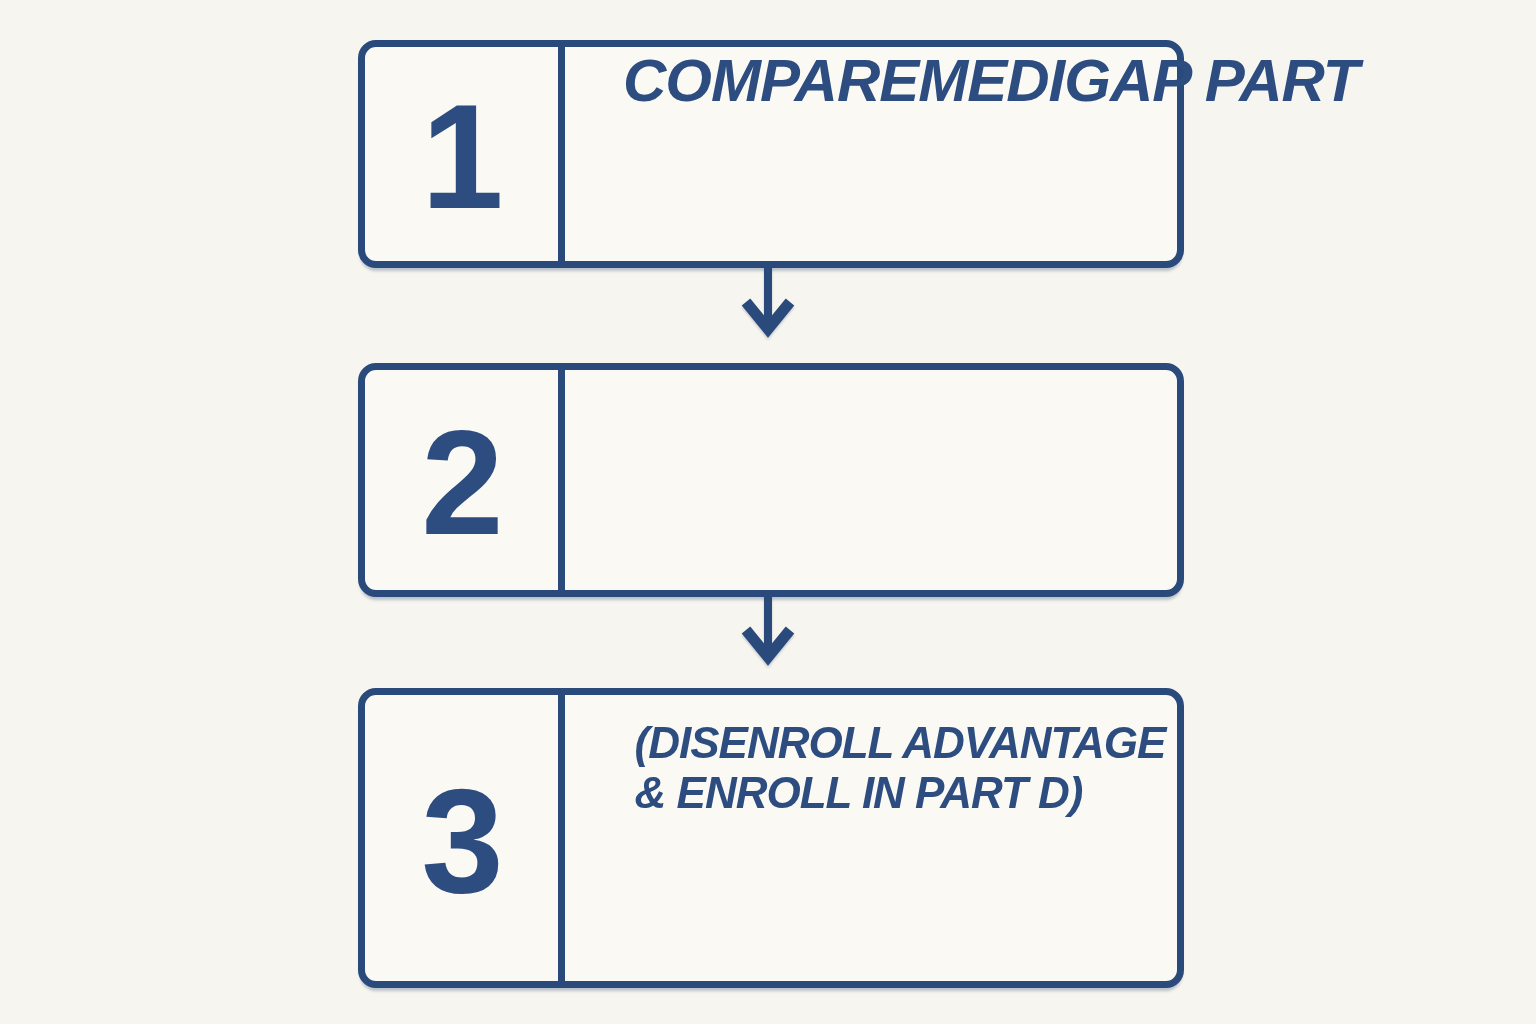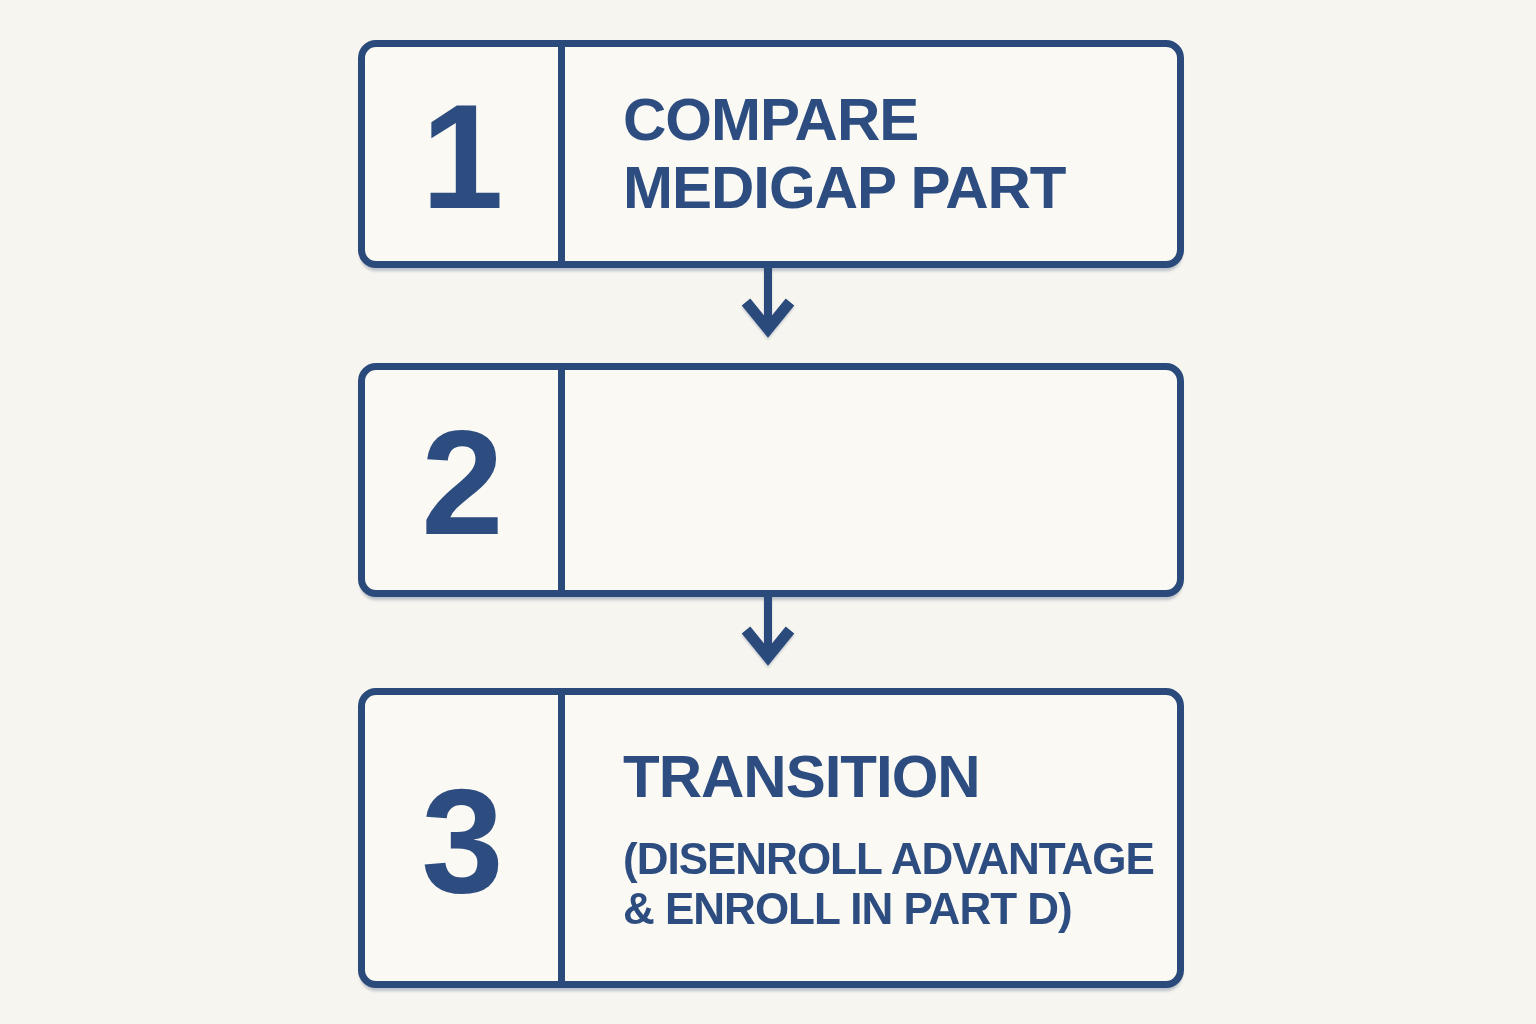--- a/index.html
+++ b/index.html
@@ -43,23 +43,24 @@
     font-size: 148px;
     font-weight: bold;
     color: #2d4d80;
     line-height: 1;
     letter-spacing: -2px;
     transform: translateY(3px);
   }
   .text-cell {
     flex: 1 1 auto;
     display: flex;
-    flex-direction: column;
+    flex-direction: row;
     justify-content: center;
     padding-left: 58px;
+    font-style: italic;
   }
   .title-line {
     font-size: 60px;
     font-weight: bold;
     color: #2d4d80;
     line-height: 68px;
     letter-spacing: -1px;
     white-space: nowrap;
   }
   .subtitle {
@@ -114,21 +115,20 @@
   <svg class="arrow arrow-2" viewBox="0 0 56 80" aria-hidden="true">
     <line x1="28" y1="0" x2="28" y2="58" stroke="#2a4a7b" stroke-width="8"></line>
     <polyline points="6,36 28,63 50,36" fill="none" stroke="#2a4a7b" stroke-width="11" stroke-linejoin="miter" stroke-linecap="butt"></polyline>
   </svg>
 
   <div class="step-box box-3">
     <div class="num-cell">
       <div class="num">3</div>
     </div>
     <div class="text-cell">
-      <div class="title-line">TRANSITION</div>
       <div class="subtitle">
         <div class="subtitle-line">(DISENROLL ADVANTAGE</div>
         <div class="subtitle-line">&amp; ENROLL IN PART D)</div>
       </div>
     </div>
   </div>
 
 </div>
 
 </body></html>

